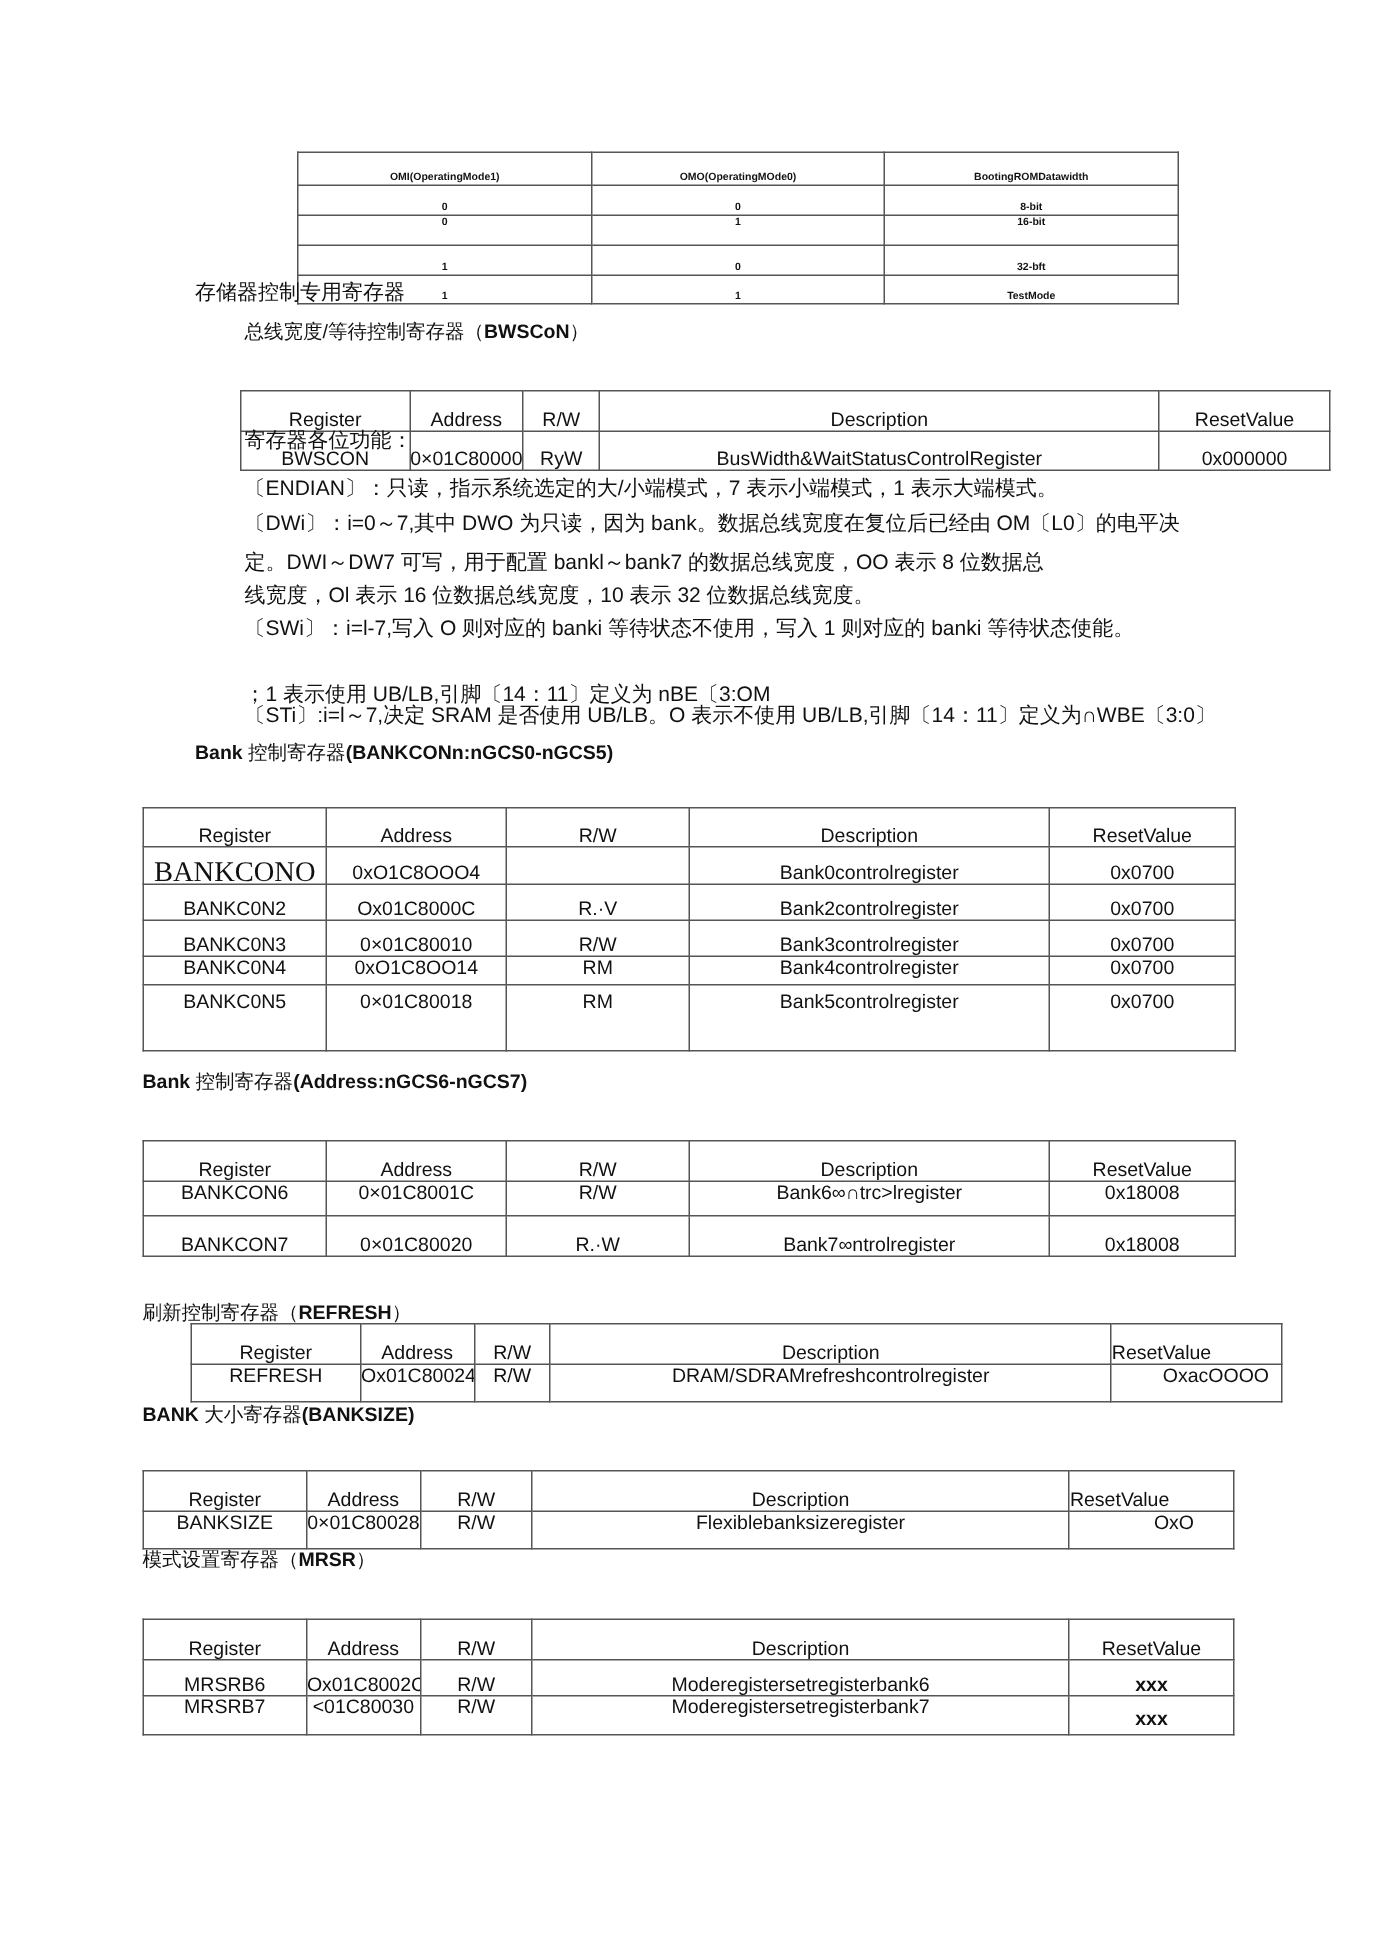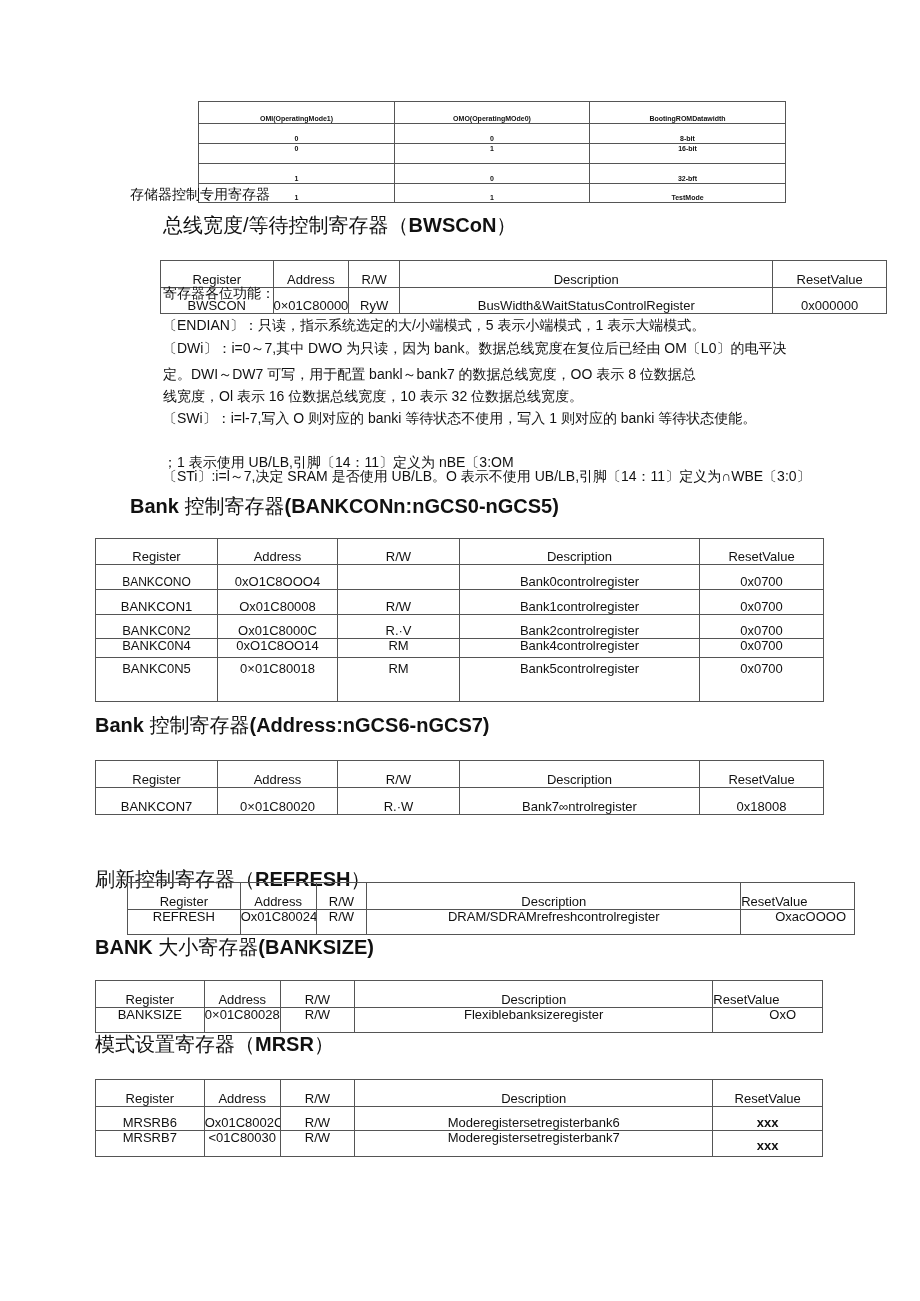--- a/index.html
+++ b/index.html
@@ -2,23 +2,23 @@
 <html><head>
 <meta charset="utf-8">
 <style>
   html, body { margin: 0; padding: 0; background: #ffffff; }
   body { width: 920px; height: 1301px; position: relative; overflow: hidden; color: #111; font-family: "Liberation Sans", "DejaVu Sans", sans-serif; }
   .abs { position: absolute; }
   table { border-collapse: collapse; position: absolute; table-layout: fixed; margin-top: 23px; }
   td { border: 1px solid #555; padding: 0; text-align: center; vertical-align: bottom; font-size: 13px; line-height: 14px; white-space: nowrap; overflow: hidden; }
   .t0 td { font-size: 7px; font-weight: bold; line-height: 9px; vertical-align: bottom; }
   .p { font-size: 14px; line-height: 18px; white-space: nowrap; }
-  .sec { font-size: 20px; white-space: nowrap; }
+  .sec { font-size: 13px; white-space: nowrap; }
   .sec b { font-weight: bold; }
-  .big { font-size: 12px; }
+  .big { font-size: 19px; font-family: Liberation Serif, serif; }
 </style>
 </head>
 <body>
 
 <table class="t0" style="left:198px; top:78px; width:587px;">
   <colgroup>
       <col style="width:196px">
       <col style="width:195px">
       <col style="width:196px">
     </colgroup>
@@ -77,21 +77,21 @@
     <td>BWSCON</td>
     <td>0×01C80000</td>
     <td>RyW</td>
     <td>BusWidth&amp;WaitStatusControlRegister</td>
     <td>0x000000</td>
   </tr>
 </tbody>
   </table>
 
 <div class="abs p" style="left:163px; top:284px;">寄存器各位功能：</div>
-<div class="abs p" style="left:163px; top:316px;">〔ENDIAN〕：只读，指示系统选定的大/小端模式，5 表示小端模式，1 表示大端模式。</div>
+<div class="abs p" style="left:163px; top:316px;">〔ENDIAN〕：只读，指示系统选定的大/小端模式，7 表示小端模式，1 表示大端模式。</div>
 <div class="abs p" style="left:163px; top:339px;">〔DWi〕：i=0～7,其中 DWO 为只读，因为 bank。数据总线宽度在复位后已经由 OM〔L0〕的电平决</div>
 <div class="abs p" style="left:163px; top:365px;">定。DWI～DW7 可写，用于配置 bankl～bank7 的数据总线宽度，OO 表示 8 位数据总</div>
 <div class="abs p" style="left:163px; top:387px;">线宽度，Ol 表示 16 位数据总线宽度，10 表示 32 位数据总线宽度。</div>
 <div class="abs p" style="left:163px; top:409px;">〔SWi〕：i=l-7,写入 O 则对应的 banki 等待状态不使用，写入 1 则对应的 banki 等待状态使能。</div>
 <div class="abs p" style="left:163px; top:431px;margin-top:36px;">〔STi〕:i=l～7,决定 SRAM 是否使用 UB/LB。O 表示不使用 UB/LB,引脚〔14：11〕定义为∩WBE〔3:0〕</div>
 <div class="abs p" style="left:163px; top:453px;">；1 表示使用 UB/LB,引脚〔14：11〕定义为 nBE〔3:OM</div>
 
 <div class="abs sec" style="left:130px; top:493px;">
   <b>Bank</b><span> 控制寄存器</span><b>(BANKCONn:nGCS0-nGCS5)</b>
 </div>
@@ -112,34 +112,34 @@
     <td>Description</td>
     <td>ResetValue</td>
   </tr>
   <tr style="height:25px">
     <td class="big">BANKCONO</td>
     <td>0xO1C8OOO4</td>
     <td></td>
     <td>Bank0controlregister</td>
     <td>0x0700</td>
   </tr>
-  <tr style="height:25px">
-    <td>BANKCON1</td>
-    <td>Ox01C80008</td>
-    <td>R/W</td>
-    <td>Bank1controlregister</td>
-    <td>0x0700</td>
-  </tr>
   <tr style="height:24px">
     <td>BANKC0N2</td>
     <td>Ox01C8000C</td>
     <td>R.·V</td>
     <td>Bank2controlregister</td>
     <td>0x0700</td>
   </tr>
+  <tr style="height:24px">
+    <td>BANKC0N3</td>
+    <td>0×01C80010</td>
+    <td>R/W</td>
+    <td>Bank3controlregister</td>
+    <td>0x0700</td>
+  </tr>
   <tr style="height:19px">
     <td style="vertical-align:top">BANKC0N4</td>
     <td style="vertical-align:top">0xO1C8OO14</td>
     <td style="vertical-align:top">RM</td>
     <td style="vertical-align:top">Bank4controlregister</td>
     <td style="vertical-align:top">0x0700</td>
   </tr>
   <tr style="height:44px">
     <td style="vertical-align:top; padding-top:4px">BANKC0N5</td>
     <td style="vertical-align:top; padding-top:4px">0×01C80018</td>
@@ -163,20 +163,27 @@
       <col style="width:124px">
     </colgroup>
   <tbody>
       <tr style="height:27px">
     <td>Register</td>
     <td>Address</td>
     <td>R/W</td>
     <td>Description</td>
     <td>ResetValue</td>
   </tr>
+  <tr style="height:23px">
+    <td style="vertical-align:top">BANKCON6</td>
+    <td style="vertical-align:top">0×01C8001C</td>
+    <td style="vertical-align:top">R/W</td>
+    <td style="vertical-align:top">Bank6∞∩trc&gt;lregister</td>
+    <td style="vertical-align:top">0x18008</td>
+  </tr>
   <tr style="height:27px">
     <td>BANKCON7</td>
     <td>0×01C80020</td>
     <td>R.·W</td>
     <td>Bank7∞ntrolregister</td>
     <td>0x18008</td>
   </tr>
 </tbody>
   </table>
 

